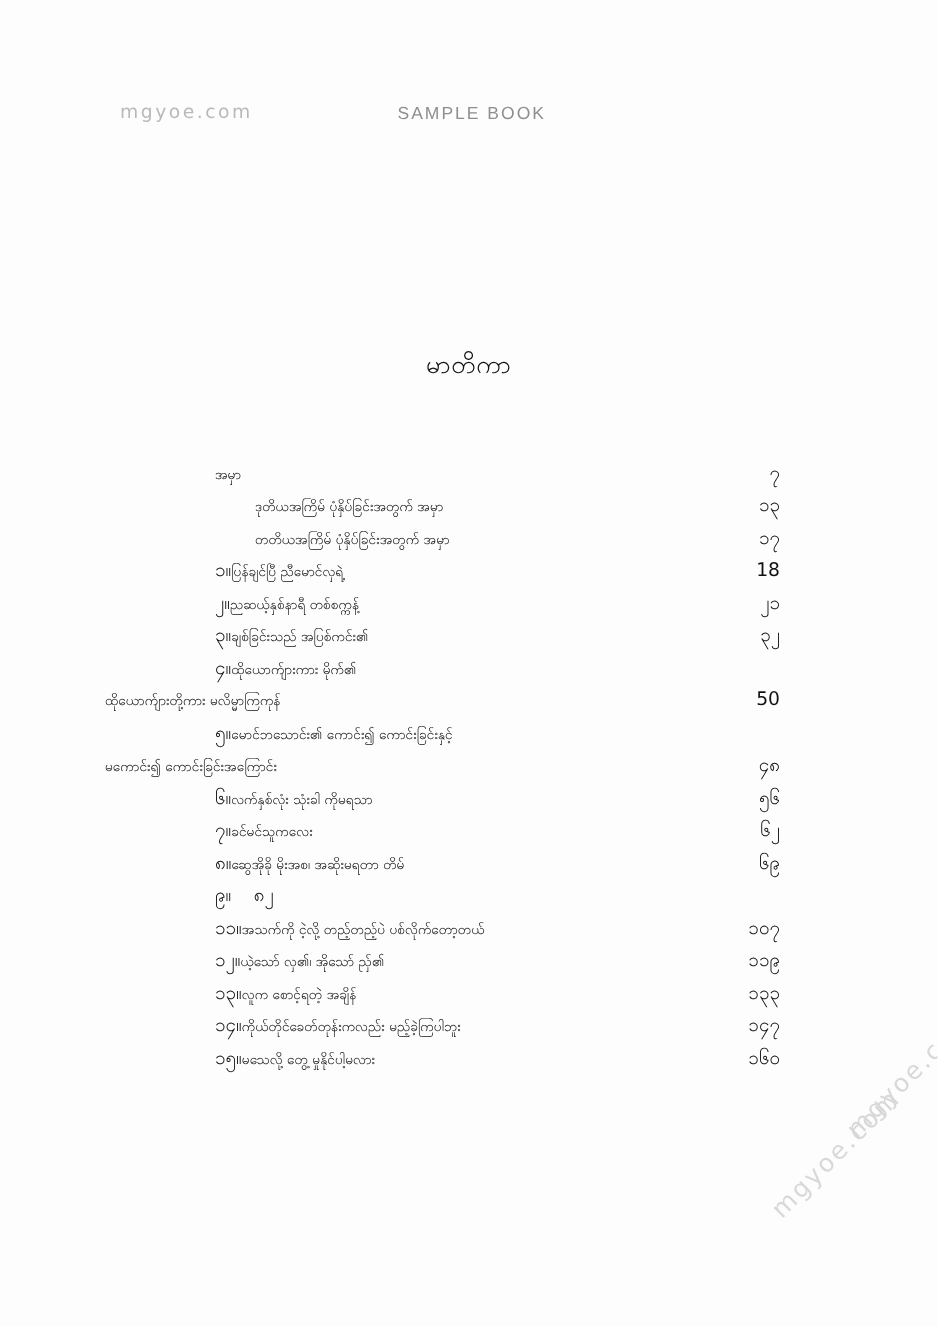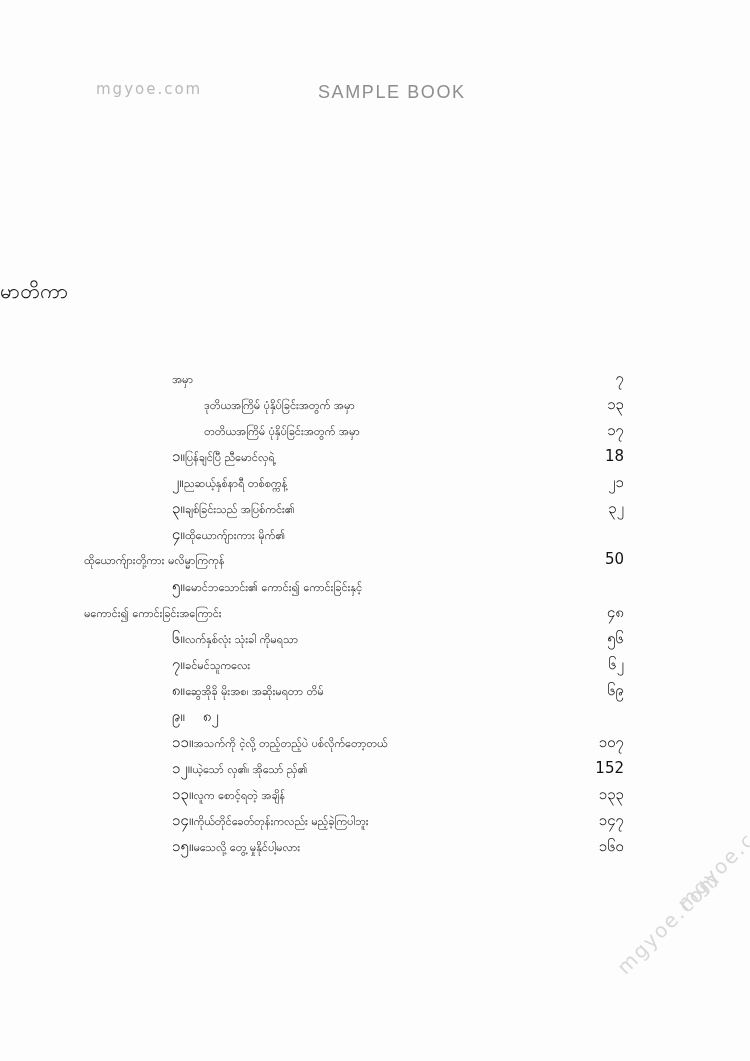--- a/index.html
+++ b/index.html
@@ -30,33 +30,34 @@
     font-size: 15px;
     letter-spacing: 2px;
     color: #b9b9b9;
     font-family: "DejaVu Sans", "Liberation Sans", sans-serif;
     white-space: nowrap;
   }
   .sample-book {
     position: absolute;
     left: 318px;
     top: 82px;
-    font-size: 18px;
+    font-size: 14px;
     letter-spacing: 1.6px;
     color: #8e8e8e;
     font-family: "Liberation Sans", sans-serif;
     white-space: nowrap;
   }
 
   
   .toc-title {
     position: absolute;
     top: 278px;
     left: 0;
     width: 750px;
+    text-align: center;
     font-size: 20px;
     color: #111;
     letter-spacing: 0.5px;
   }
 
   
   .toc {
     position: absolute;
     left: 0;
     top: 368px;
@@ -208,21 +209,21 @@
 
     <div class="toc-row">
       <span class="num">၁၁။</span>
       <span class="label">အသက်ကို ငဲ့လို့ တည့်တည့်ပဲ ပစ်လိုက်တော့တယ်</span>
       <span class="page-no">၁၀၇</span>
     </div>
 
     <div class="toc-row">
       <span class="num">၁၂။</span>
       <span class="label">ယဲ့သော် လှ၏၊ အိုသော် ညှ်၏</span>
-      <span class="page-no">152</span>
+      <span class="page-no">၁၁၉</span>
     </div>
 
     <div class="toc-row">
       <span class="num">၁၃။</span>
       <span class="label">လူက စောင့်ရတဲ့ အချိန်</span>
       <span class="page-no">၁၃၃</span>
     </div>
 
     <div class="toc-row">
       <span class="num">၁၄။</span>

